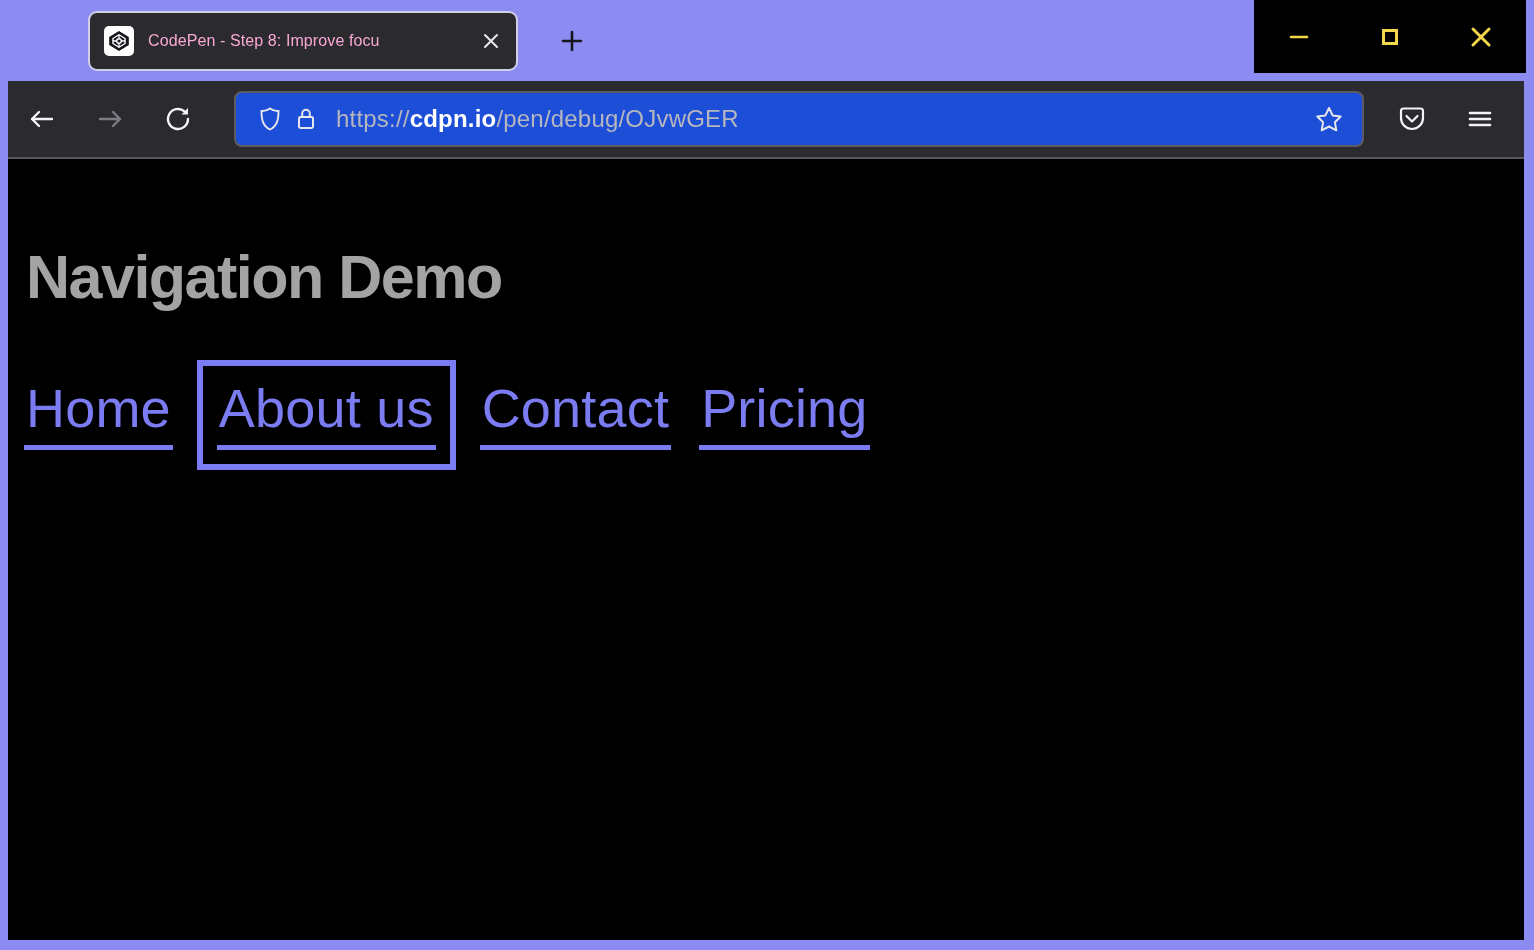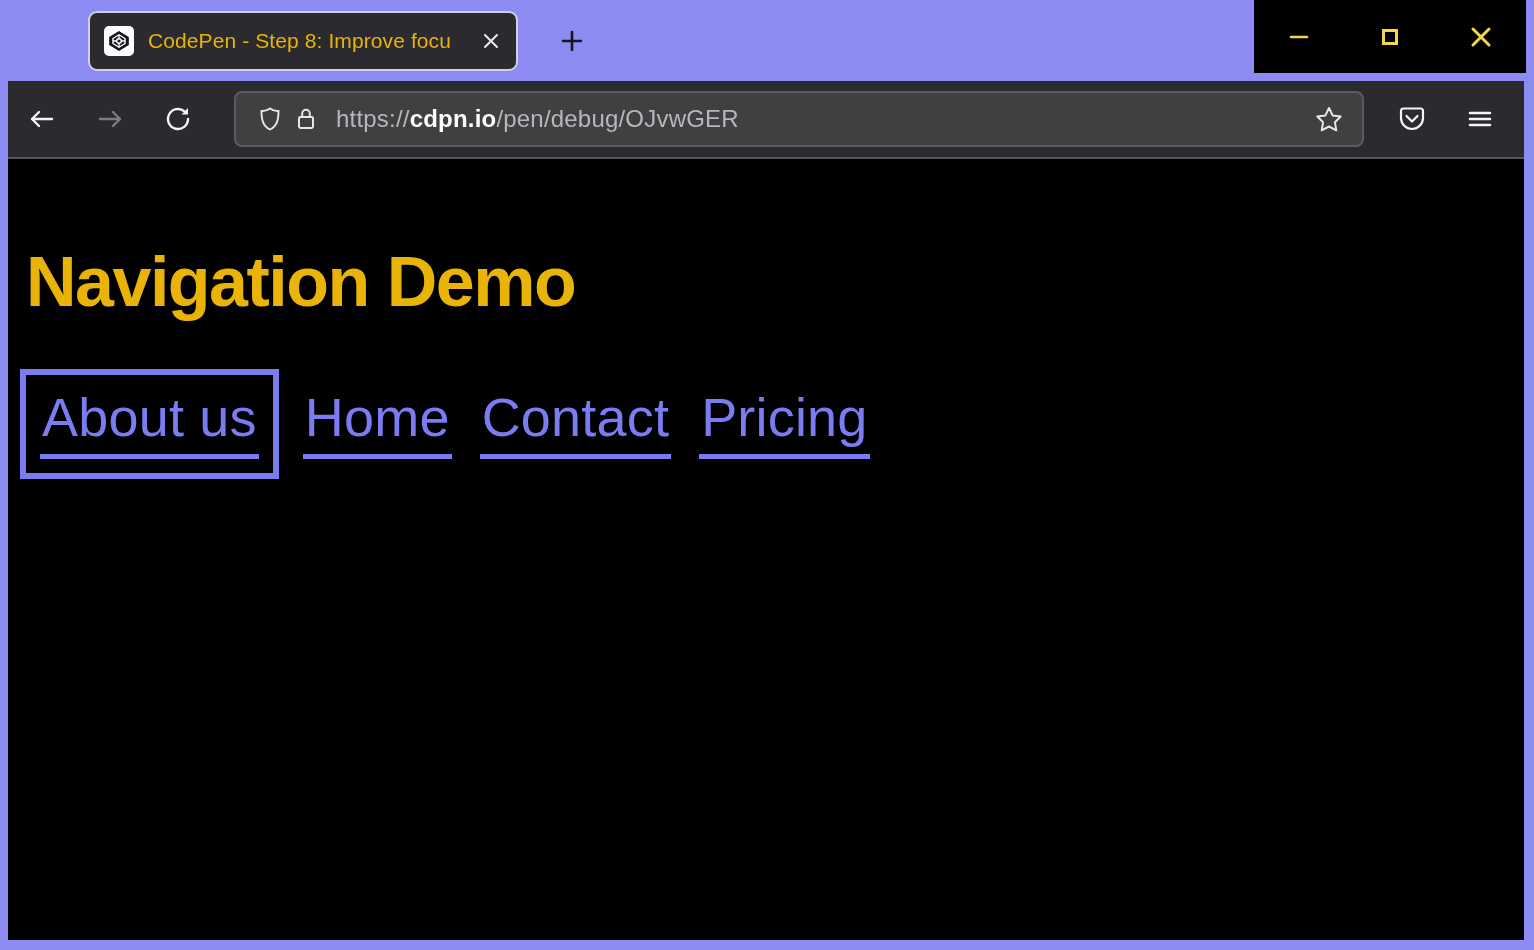--- a/index.html
+++ b/index.html
@@ -61,22 +61,22 @@
     height: 30px;
     background: #ffffff;
     border-radius: 5px;
     display: flex;
     align-items: center;
     justify-content: center;
     margin-right: 14px;
   }
   .tab-title {
     flex: 1 1 auto;
-    color: #eab308;
-    font-size: 21px;
+    color: #f9a8d4;
+    font-size: 16px;
     white-space: nowrap;
     overflow: hidden;
     -webkit-mask-image: linear-gradient(to right, #000 0, #000 300px, transparent 345px);
     mask-image: linear-gradient(to right, #000 0, #000 300px, transparent 345px);
     letter-spacing: 0.1px;
   }
   .tab-close {
     flex: 0 0 auto;
     width: 34px;
     height: 34px;
@@ -136,21 +136,21 @@
     align-items: center;
     justify-content: center;
     flex: 0 0 auto;
     color: #f4f4f7;
   }
   .nav-btn.disabled { color: #7c7c85; }
 
   .urlbar {
     flex: 1 1 auto;
     height: 56px;
-    background: #404040;
+    background: #1d4ed8;
     border: 2px solid #5b5b63;
     border-radius: 8px;
     display: flex;
     align-items: center;
     margin: 0 14px 0 22px;
     padding: 0 10px 0 16px;
     box-sizing: border-box;
     min-width: 0;
   }
   .url-icon {
@@ -191,22 +191,22 @@
   
   .content {
     flex: 1 1 auto;
     background: #000000;
     margin: 0 10px 10px 8px;
     padding: 0;
     overflow: hidden;
     position: relative;
   }
   .page-heading {
-    color: #eab308;
-    font-size: 70px;
+    color: #a3a3a3;
+    font-size: 61px;
     font-weight: 700;
     margin: 0;
     padding: 88px 4px 0 18px;
     letter-spacing: -1.5px;
     line-height: 1;
   }
   .nav-links {
     display: flex;
     align-items: flex-start;
     padding: 72px 0 0 16px;
@@ -338,20 +338,20 @@
           <path d="M6 10 L26 10 M6 16 L26 16 M6 22 L26 22"></path>
         </svg>
       </div>
     </div>
   </div>
 
   <div class="content">
     <h1 class="page-heading">Navigation Demo</h1>
 
     <nav class="nav-links">
+      <a class="nav-link" href="#">Home</a>
       <a class="nav-link focused" href="#">About us</a>
-      <a class="nav-link" href="#">Home</a>
       <a class="nav-link" href="#">Contact</a>
       <a class="nav-link" href="#">Pricing</a>
     </nav>
   </div>
 
 </div>
 
 </body></html>

